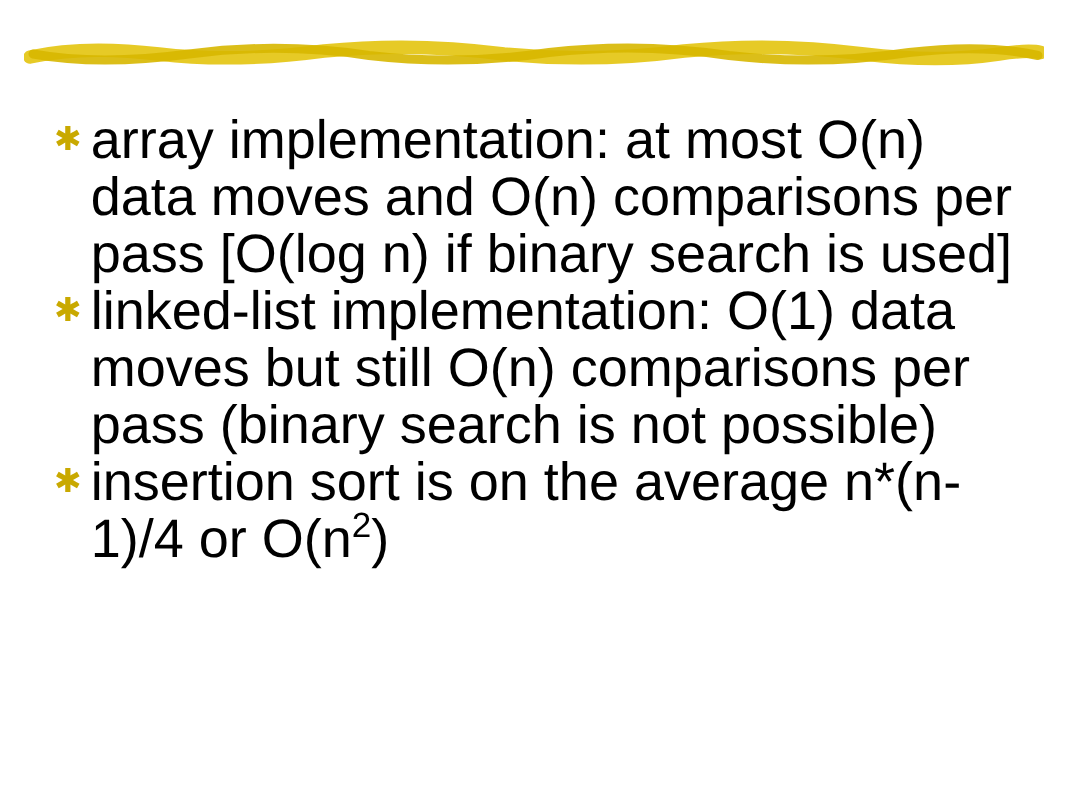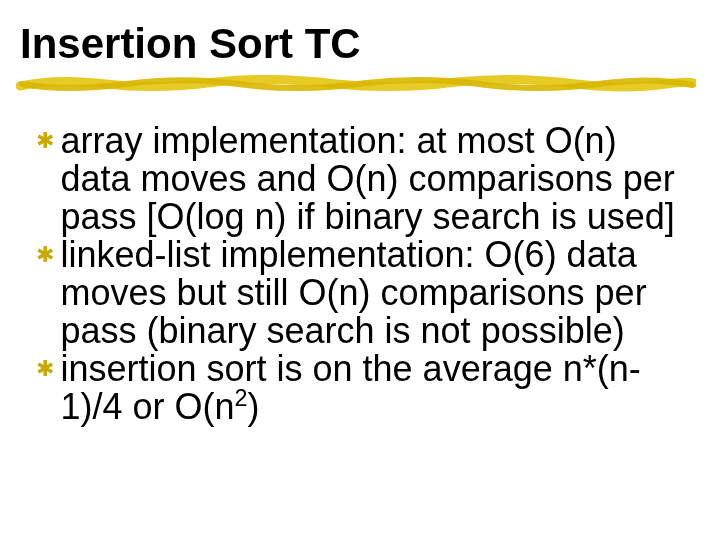--- a/index.html
+++ b/index.html
@@ -64,35 +64,34 @@
   sup {
     font-size: 0.65em;
     vertical-align: super;
     line-height: 0;
   }
 </style>
 </head>
 <body>
 
 <div class="slide">
-  <h1 class="title">Insertion Sort TC</h1>
   <div class="underline">
     <svg width="680" height="22" viewBox="0 0 680 22">
       <path d="M4,14 Q40,6 90,12 Q140,18 200,10 Q260,4 320,12 Q380,18 440,10 Q500,4 560,12 Q610,18 650,12 Q670,9 678,11" stroke="#e2c100" stroke-width="9" fill="none" stroke-linecap="round" opacity="0.85"></path>
       <path d="M6,12 Q50,20 110,12 Q170,4 230,13 Q290,20 350,11 Q410,4 470,13 Q530,20 590,11 Q640,5 676,13" stroke="#d7b700" stroke-width="6" fill="none" stroke-linecap="round" opacity="0.9"></path>
     </svg>
   </div>
 
   <div class="content">
     <div class="bullet-item">
       <span class="bullet-marker">✱</span>
       <span class="bullet-text">array implementation: at most O(n) data moves and O(n) comparisons per pass [O(log n) if binary search is used]</span>
     </div>
     <div class="bullet-item">
       <span class="bullet-marker">✱</span>
-      <span class="bullet-text">linked-list implementation: O(6) data moves but still O(n) comparisons per pass (binary search is not possible)</span>
+      <span class="bullet-text">linked-list implementation: O(1) data moves but still O(n) comparisons per pass (binary search is not possible)</span>
     </div>
     <div class="bullet-item">
       <span class="bullet-marker">✱</span>
       <span class="bullet-text">insertion sort is on the average n*(n-1)/4 or O(n<sup>2</sup>)</span>
     </div>
   </div>
 </div>
 
 </body></html>

